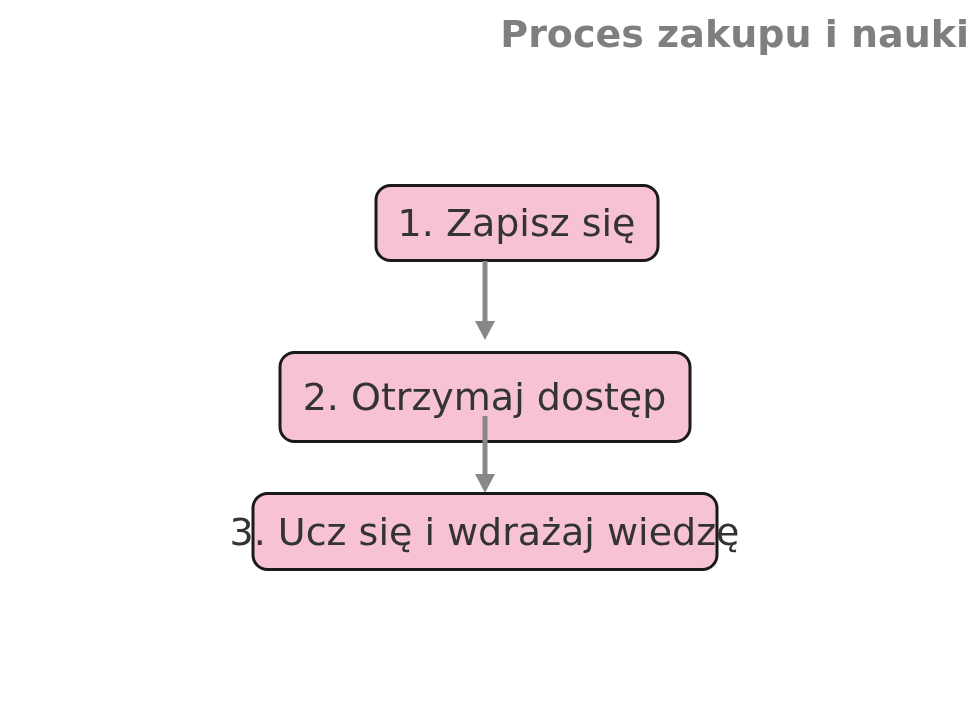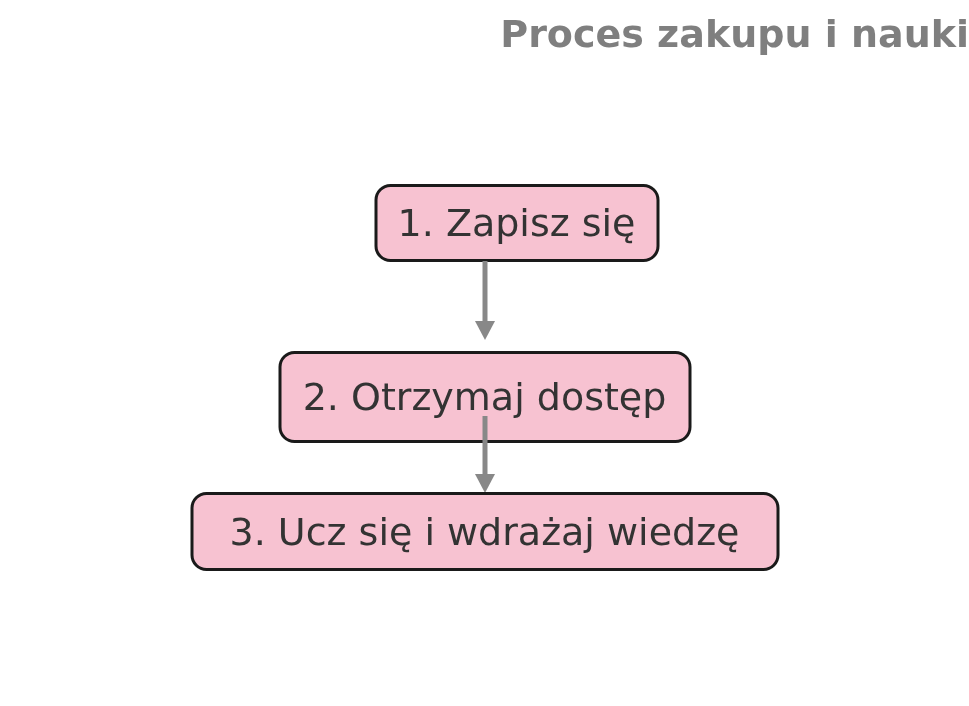--- a/index.html
+++ b/index.html
@@ -52,21 +52,21 @@
     white-space: nowrap;
   }
 
   .box-label {
     font-size: 38px;
     color: var(--box-text);
   }
 
   .box-1 { top: 184px; width: 285px; height: 78px; margin-left: 32px; }
   .box-2 { top: 335px; width: 413px; height: 92px; margin-top: 16px; }
-  .box-3 { top: 492px; width: 589px; height: 79px; }
+  .box-3 { top: 492px; width: 467px; height: 79px; }
 
   .arrow {
     position: absolute;
     left: 50%;
     transform: translateX(-50%);
     display: block;
   }
 
   .arrow-1 { top: 261px; }
   .arrow-2 { top: 416px; }

